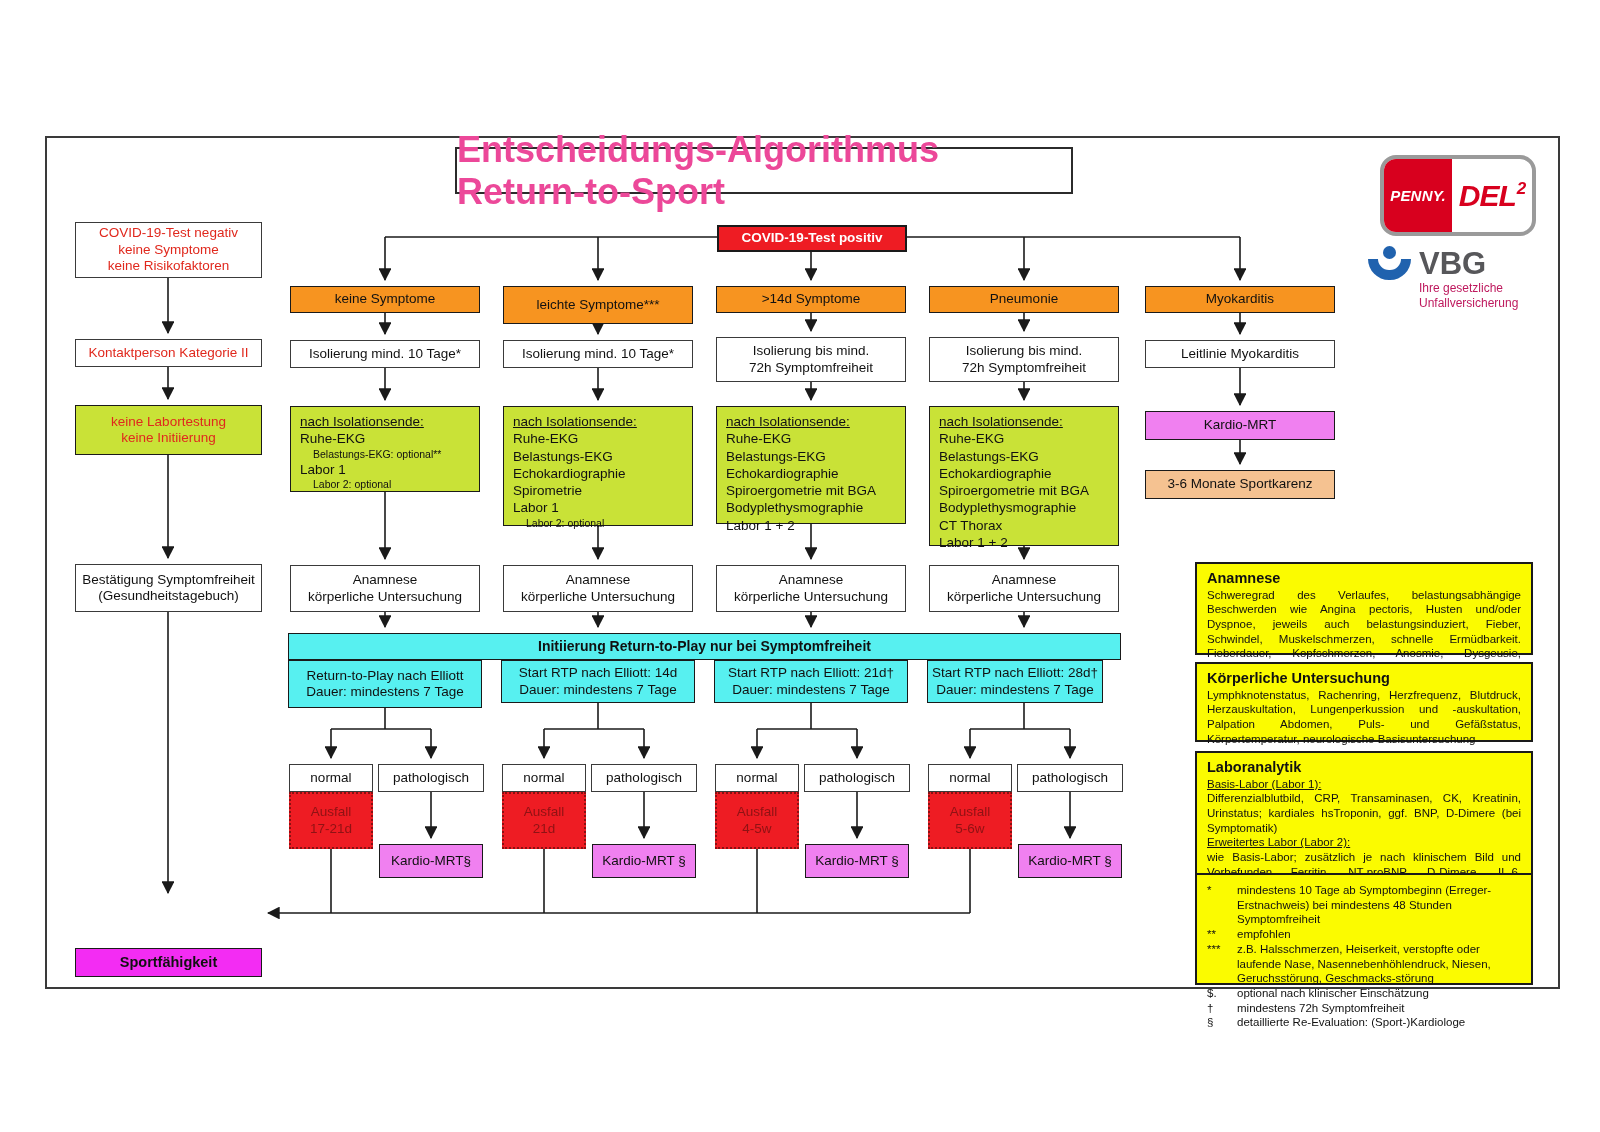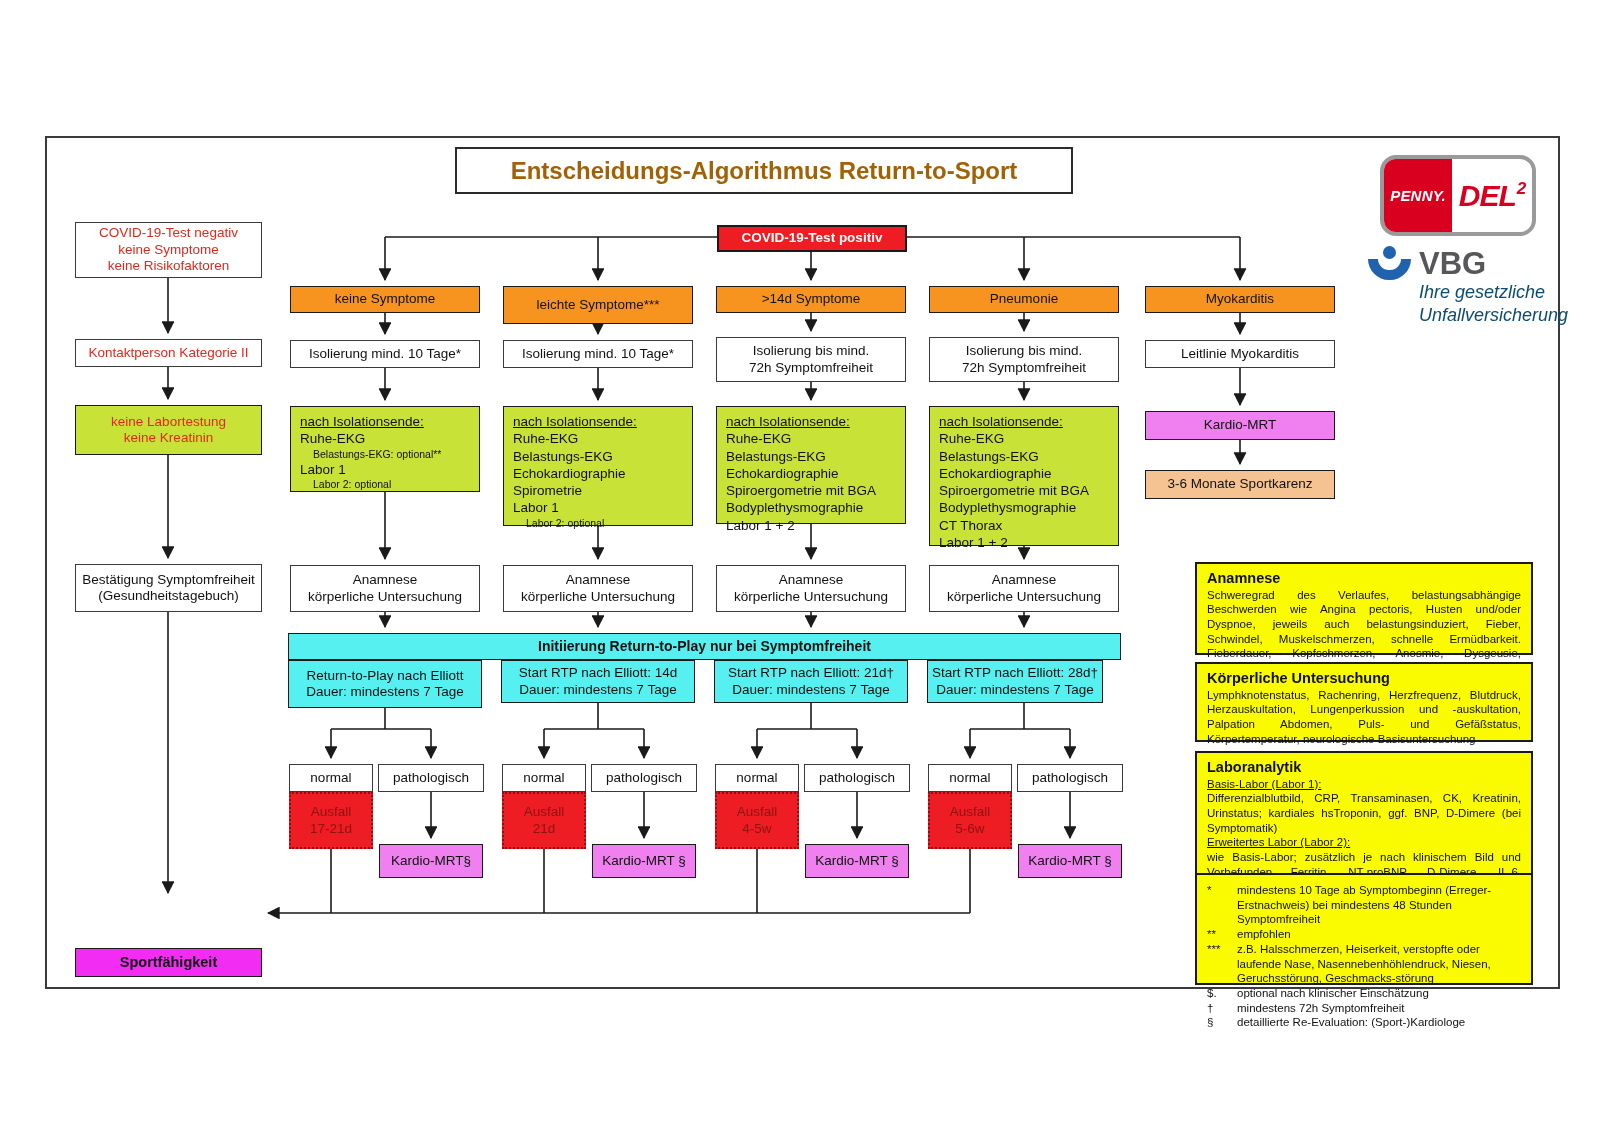--- a/index.html
+++ b/index.html
@@ -15,22 +15,22 @@
   .bg-orange{background:#f79420;border-color:#1a1a1a;}
   .bg-green{background:#c9e237;border-color:#1a1a1a;}
   .bg-cyan{background:#57f0f0;border-color:#1a1a1a;}
   .bg-redbox{background:#ee1c23;border:2px solid #1a1a1a;color:#ffffff;font-weight:bold;}
   .bg-ausfall{background:#ee1c23;border:2px dotted #8a1012;color:#8f1214;}
   .bg-pink{background:#f080f0;border-color:#1a1a1a;}
   .bg-magenta{background:#f32cf3;border-color:#1a1a1a;font-weight:bold;}
   .bg-peach{background:#f5c291;border-color:#1a1a1a;}
   .bg-yellow{background:#fbfb00;border:2px solid #1a1a1a;}
   .title-box{position:absolute;box-sizing:border-box;border:2px solid #2b2b2b;display:flex;
-             align-items:center;justify-content:center;color:#a16207;font-weight:bold;
-             font-size:24px;z-index:2;background:#fff;}
+             align-items:center;justify-content:center;color:#ec4899;font-weight:bold;
+             font-size:36px;z-index:2;background:#fff;}
   .diag{flex-direction:column;align-items:flex-start;justify-content:flex-start;
         text-align:left;padding:6px 9px;font-size:13.5px;line-height:1.28;}
   .diag .dt{text-decoration:underline;}
   .diag .sm{font-size:10.5px;padding-left:13px;}
   .info{position:absolute;box-sizing:border-box;z-index:2;text-align:left;padding:5px 10px 6px 10px;
         font-size:11.5px;line-height:1.28;}
   .info .ititle{font-weight:bold;font-size:14.5px;}
   .info .ibody{text-align:justify;}
   .info .isub{text-decoration:underline;}
   .fnrow{display:flex;align-items:flex-start;}
@@ -44,21 +44,21 @@
   .del-half{flex:1;display:flex;align-items:center;justify-content:center;color:#d8001e;
             font-weight:bold;font-style:italic;font-size:30px;letter-spacing:-1px;}
   .del-sup{font-size:17px;margin-top:-14px;margin-left:1px;}
   .vbg-icon{position:absolute;z-index:2;}
   .vbg-ball{position:absolute;left:15px;top:0;width:13px;height:13px;border-radius:50%;background:#2062ae;}
   .vbg-bowl{position:absolute;left:0;top:13px;width:43px;height:21px;background:#2062ae;
             border-radius:0 0 43px 43px;}
   .vbg-bowl-in{position:absolute;left:10px;top:0px;width:23px;height:11px;background:#ffffff;
             border-radius:0 0 23px 23px;}
   .vbg-text{position:absolute;z-index:2;color:#57575a;font-weight:bold;font-size:31px;line-height:1;}
-  .vbg-tag{position:absolute;z-index:2;color:#0c4a6e;font-size:18px;line-height:1.25;white-space:pre-line;font-style:italic;}
+  .vbg-tag{position:absolute;z-index:2;color:#be185d;font-size:12px;line-height:1.25;white-space:pre-line;}
 </style>
 </head>
 <body>
 
 <div id="canvas">
 
   <div class="frame" style="left:45px;top:136px;width:1511px;height:849px;"></div>
 
   <svg class="connectors" width="1600" height="1132" viewBox="0 0 1600 1132">
     <defs>
@@ -151,21 +151,21 @@
   </div>
   <div class="vbg-text" style="left:1419px;top:248px;">VBG</div>
   <div class="vbg-tag" style="left:1419px;top:281px;">Ihre gesetzliche
 Unfallversicherung</div>
 
   <div class="box red-text" style="left:75px;top:222px;width:187px;height:56px;">COVID-19-Test negativ
 keine Symptome
 keine Risikofaktoren</div>
   <div class="box red-text" style="left:75px;top:339px;width:187px;height:28px;">Kontaktperson Kategorie II</div>
   <div class="box bg-green red-text" style="left:75px;top:405px;width:187px;height:50px;">keine Labortestung
-keine Kreatinin</div>
+keine Initiierung</div>
   <div class="box" style="left:75px;top:564px;width:187px;height:48px;">Bestätigung Symptomfreiheit
 (Gesundheitstagebuch)</div>
   <div class="box bg-magenta" style="left:75px;top:948px;width:187px;height:29px;font-size:14.5px;">Sportfähigkeit</div>
 
   <div class="box bg-redbox" style="left:717px;top:225px;width:190px;height:27px;">COVID-19-Test positiv</div>
 
   <div class="box bg-orange" style="left:290px;top:286px;width:190px;height:27px;">keine Symptome</div>
   <div class="box bg-orange" style="left:503px;top:286px;width:190px;height:38px;">leichte Symptome***</div>
   <div class="box bg-orange" style="left:716px;top:286px;width:190px;height:27px;">&gt;14d Symptome</div>
   <div class="box bg-orange" style="left:929px;top:286px;width:190px;height:27px;">Pneumonie</div>

